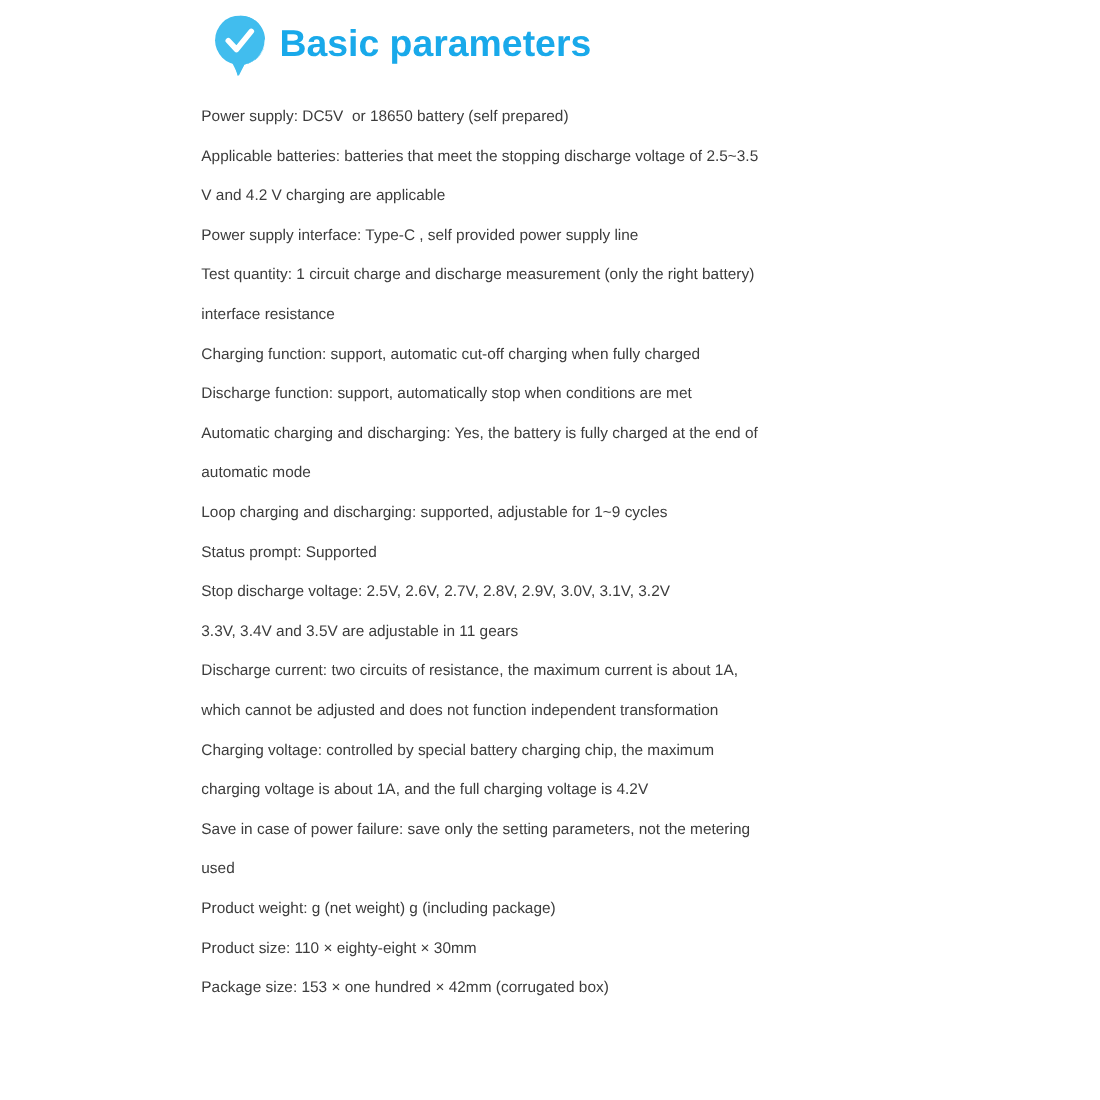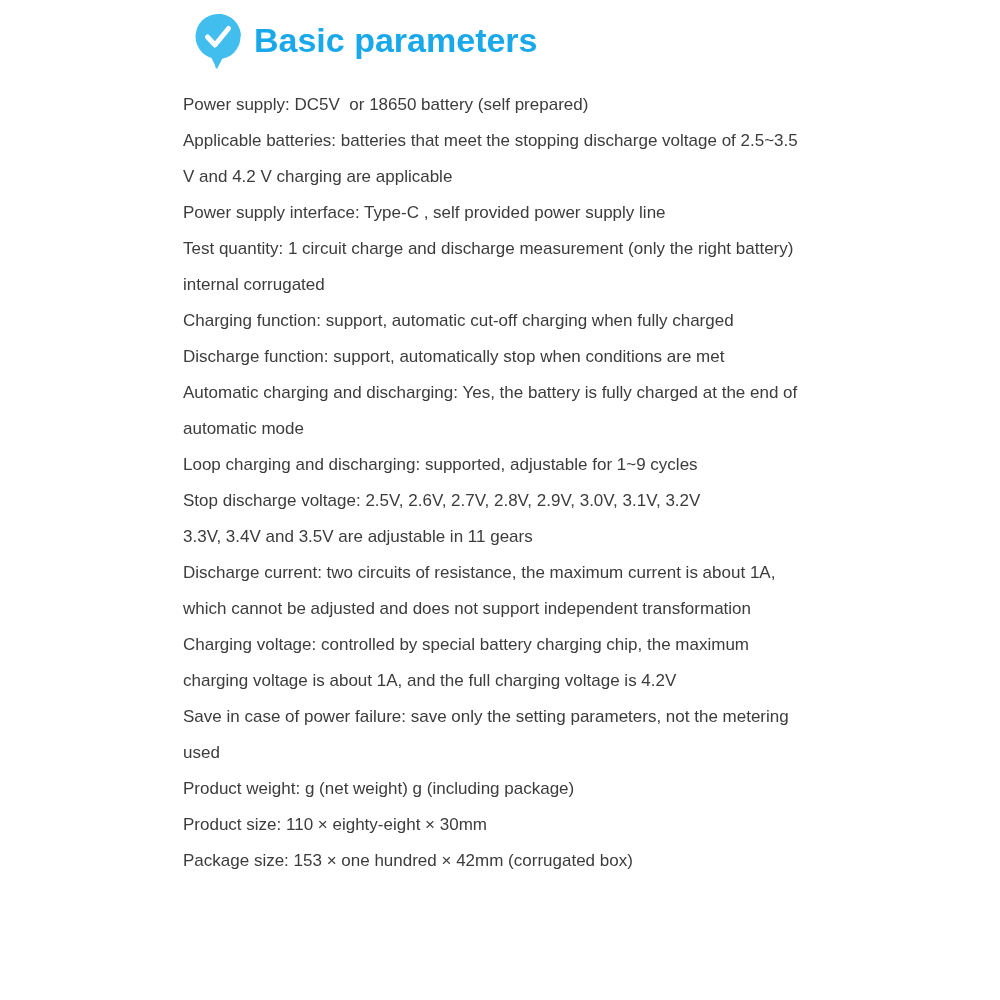--- a/index.html
+++ b/index.html
@@ -38,21 +38,21 @@
     line-height: 52px;
     white-space: pre;
   }
   .params {
     position: absolute;
     left: 183px;
     top: 87px;
     width: 700px;
   }
   .param-line {
-    font-size: 17px;
+    font-size: 14px;
     line-height: 36px;
     height: 36px;
     color: var(--text-color, #3c3c3c);
     white-space: pre;
   }
 </style>
 </head>
 <body>
 
 <div class="page">
@@ -66,30 +66,31 @@
       </svg>
     </span>
     <h1 class="section-title">Basic parameters</h1>
   </div>
   <div class="params">
       <div class="param-line">Power supply: DC5V  or 18650 battery (self prepared)</div>
       <div class="param-line">Applicable batteries: batteries that meet the stopping discharge voltage of 2.5~3.5</div>
       <div class="param-line">V and 4.2 V charging are applicable</div>
       <div class="param-line">Power supply interface: Type-C , self provided power supply line</div>
       <div class="param-line">Test quantity: 1 circuit charge and discharge measurement (only the right battery)</div>
-      <div class="param-line">internal corrugated</div>
+      <div class="param-line">interface resistance</div>
       <div class="param-line">Charging function: support, automatic cut-off charging when fully charged</div>
       <div class="param-line">Discharge function: support, automatically stop when conditions are met</div>
       <div class="param-line">Automatic charging and discharging: Yes, the battery is fully charged at the end of</div>
       <div class="param-line">automatic mode</div>
       <div class="param-line">Loop charging and discharging: supported, adjustable for 1~9 cycles</div>
+      <div class="param-line">Status prompt: Supported</div>
       <div class="param-line">Stop discharge voltage: 2.5V, 2.6V, 2.7V, 2.8V, 2.9V, 3.0V, 3.1V, 3.2V</div>
       <div class="param-line">3.3V, 3.4V and 3.5V are adjustable in 11 gears</div>
       <div class="param-line">Discharge current: two circuits of resistance, the maximum current is about 1A,</div>
-      <div class="param-line">which cannot be adjusted and does not support independent transformation</div>
+      <div class="param-line">which cannot be adjusted and does not function independent transformation</div>
       <div class="param-line">Charging voltage: controlled by special battery charging chip, the maximum</div>
       <div class="param-line">charging voltage is about 1A, and the full charging voltage is 4.2V</div>
       <div class="param-line">Save in case of power failure: save only the setting parameters, not the metering</div>
       <div class="param-line">used</div>
       <div class="param-line">Product weight: g (net weight) g (including package)</div>
       <div class="param-line">Product size: 110 × eighty-eight × 30mm</div>
       <div class="param-line">Package size: 153 × one hundred × 42mm (corrugated box)</div>
     </div>
 </div>
 

